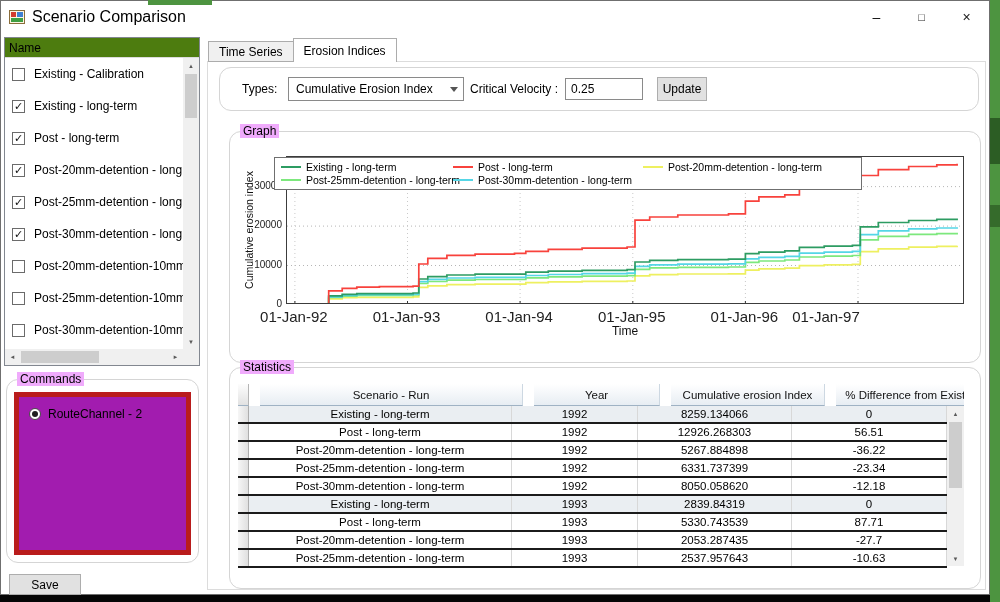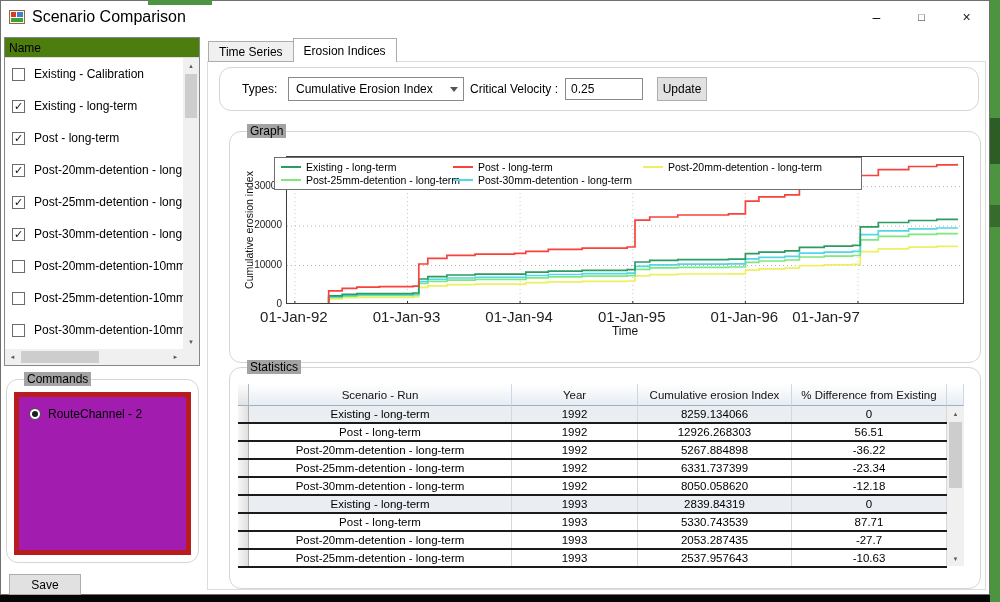--- a/index.html
+++ b/index.html
@@ -36,21 +36,21 @@
   .sb-btn.down { position:absolute; bottom:0; left:0; right:0; }
   .sb-thumb-v { position:absolute; left:2px; right:2px; background:#cdcdcd; }
   .hscroll { position:absolute; left:0; bottom:0; right:16px; height:16px; background:#f0f0f0; }
   .hbtn { position:absolute; top:0; width:15px; height:16px; display:flex; align-items:center; justify-content:center; font-size:6px; color:#5a5a5a; }
   .hbtn.left { left:0; } .hbtn.right { right:0; }
   .sb-thumb-h { position:absolute; top:2px; bottom:2px; left:16px; width:78px; background:#cdcdcd; }
   .sb-corner { position:absolute; right:0; bottom:0; width:16px; height:16px; background:#f0f0f0; }
 
   
   .groupbox { position:absolute; border:1px solid #d5d5d5; border-radius:12px; background:#fff;padding-left:24px; }
-  .gb-label { position:absolute; top:-8px; left:17px; background:#a3a3a3; padding:0 3px; font-size:12px; }
+  .gb-label { position:absolute; top:-8px; left:10px; background:#f0abfc; padding:0 3px; font-size:12px; }
 
   .commands-gb { left:5px; top:378px; width:193px; height:184px; }
   .inner-panel { position:absolute; left:7px; top:12px; right:7px; bottom:7px; border:5px solid #b91c1c; background:#a21caf; }
   .radio-row { display:flex; align-items:center; margin:10px 0 0 10px; }
   .radio { width:12px; height:12px; border:1px solid #4a4a4a; border-radius:50%; display:flex; align-items:center; justify-content:center; flex:none; background:#fff; }
   .radio-dot { width:6px; height:6px; border-radius:50%; background:#1f1f1f; }
   .radio-label { margin-left:7px; font-size:12px; }
 
   .btn { background:#e1e1e1; border:1px solid #adadad; font-size:12px; display:flex; align-items:center; justify-content:center; }
   .save-btn { position:absolute; left:8px; top:573px; width:72px; height:21px; }
@@ -80,21 +80,21 @@
   .xtick { position:absolute; top:176px; width:70px; text-align:center; font-size:15px; color:#222; }
   .x-axis-title { position:absolute; left:56px; top:192px; width:678px; text-align:center; font-size:12px; color:#111; }
   .y-axis-title { position:absolute; left:-55px; top:91px; width:150px; height:14px; text-align:center; font-size:10.5px; color:#111; transform:rotate(-90deg); }
   .legend { position:absolute; left:44px; top:25px; display:grid; grid-template-columns:172px 190px 212px; row-gap:1px; padding:3px 6px; background:#fff; border:1px solid #6f6f6f; z-index:2; font-size:10.5px; }
   .legend-item { display:flex; align-items:center; white-space:nowrap; }
   .legend-line { width:20px; height:2px; margin-right:5px; flex:none; }
 
   
   .stats-gb { left:228px; top:366px; width:752px; height:222px; }
   .table-wrap { position:absolute; left:8px; top:16px; width:726px; height:198px; overflow:hidden; background:#fff; }
-  .thead { display:grid; grid-template-columns:11px 263px 126px 154px 155px 17px; height:22px; }
+  .thead { display:grid; grid-template-columns:11px 263px 126px 154px 155px 17px; height:22px;gap:11px; }
   .th { font-size:11.5px; display:flex; align-items:center; justify-content:center; background:linear-gradient(#ffffff,#e7edf3); border-right:1px solid #cdd8e2; border-bottom:1px solid #9fb2c4; color:#111; white-space:nowrap; overflow:hidden; }
   .th.corner { background:linear-gradient(#fdfdfd,#e2e2e2); border-right:1px solid #b5b5b5; }
   .tbody { width:709px; }
   .trow { display:grid; grid-template-columns:11px 263px 126px 154px 155px; height:18px; border-bottom:2px solid #1b1b1b; }
   .cell { font-size:11.5px; display:flex; align-items:center; justify-content:center; border-right:1px solid #d8d8d8; overflow:hidden; white-space:nowrap; background:#fff; }
   .cell.rowhead { background:linear-gradient(90deg,#f6f6f6,#e0e0e0); border-right:1px solid #adadad; }
   .trow.shaded .cell { background:#eaeef2; }
   .trow.shaded .cell.rowhead { background:linear-gradient(90deg,#f6f6f6,#e0e0e0); }
   .tbl-scroll { position:absolute; right:0; top:22px; width:17px; height:160px; background:#f0f0f0; }
 </style>

